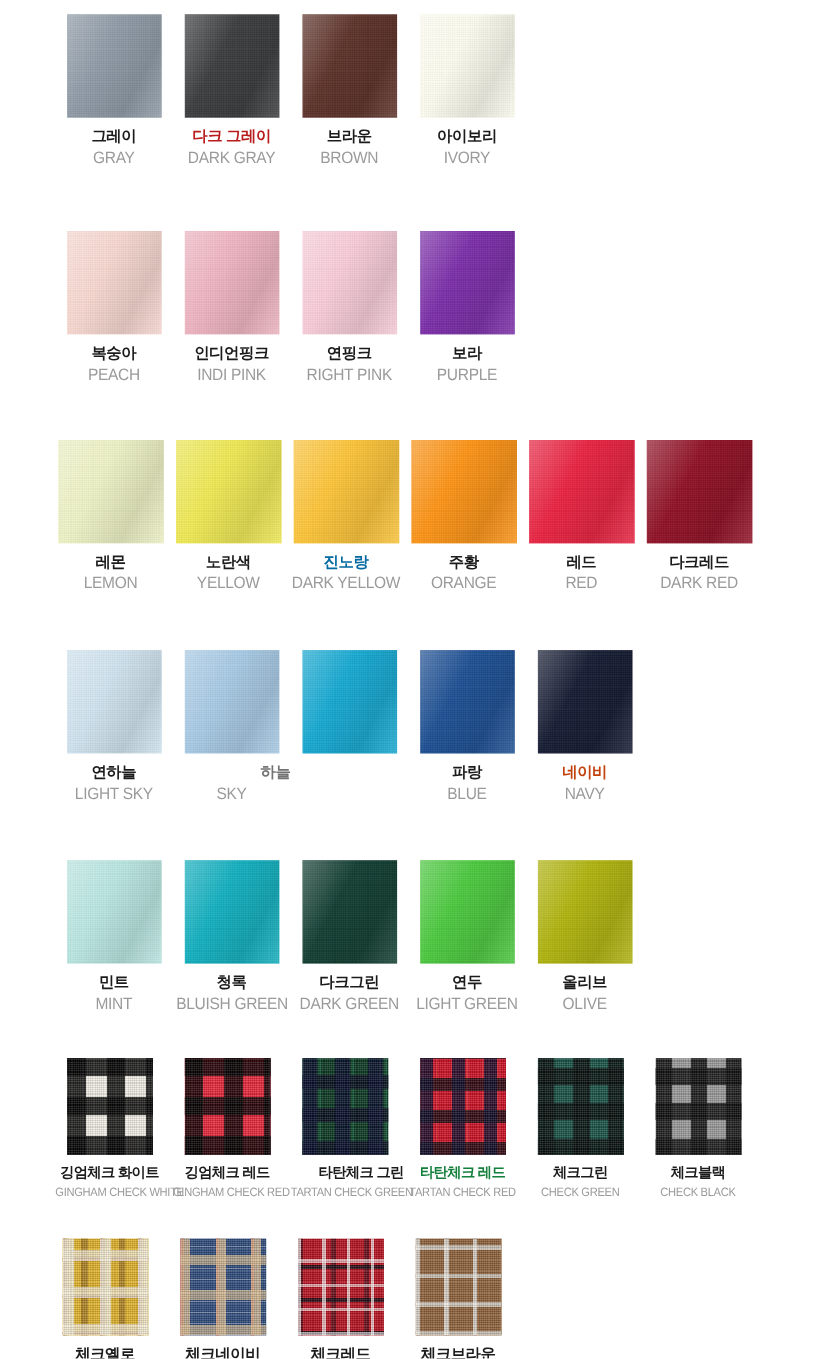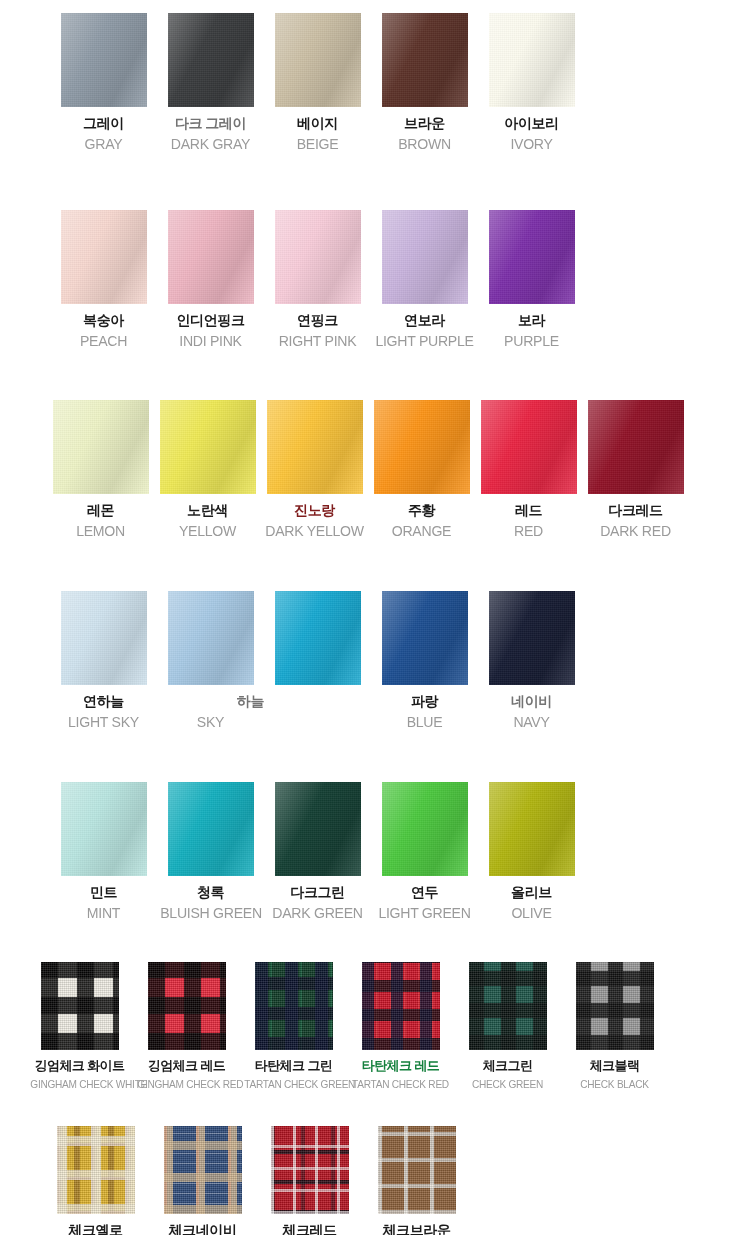--- a/index.html
+++ b/index.html
@@ -17,21 +17,21 @@
 
   .swatch-row {
     display: flex;
     justify-content: flex-start;
     align-items: flex-start;
     width: 750px;
   }
   
   .row-5col  { padding-left: 50px; }
   .row-6col  { padding-left: 47px; }
-  .row-6plaid{ padding-left: 26px; }
+  .row-6plaid{ padding-left: 46px; }
   .row-4col  { padding-left: 42px; }
 
   .swatch-cell {
     display: flex;
     flex-direction: column;
     align-items: center;
   }
   .row-5col .swatch-cell { width: 107px; }
   .row-6col .swatch-cell { width: 107px; }
   .row-6plaid .swatch-cell { width: 107px; }
@@ -202,29 +202,22 @@
       <div class="swatch-cell">
         <div class="chip sheen flat" style="background-color: rgb(142, 154, 166);"></div>
         <div class="labels">
           <span class="label-ko" style="color: rgb(27, 27, 27);">그레이</span>
           <span class="label-en" style="color: rgb(154, 154, 154);">GRAY</span>
         </div>
       </div>
       <div class="swatch-cell">
         <div class="chip sheen flat" style="background-color: rgb(58, 60, 62);"></div>
         <div class="labels">
-          <span class="label-ko" style="color: #737373; font-family: Liberation Serif, serif;">다크 그레이</span>
+          <span class="label-ko" style="color: #b91c1c;">다크 그레이</span>
           <span class="label-en" style="color: rgb(154, 154, 154);">DARK GRAY</span>
-        </div>
-      </div>
-      <div class="swatch-cell">
-        <div class="chip sheen flat" style="background-color: rgb(203, 191, 165);"></div>
-        <div class="labels">
-          <span class="label-ko" style="color: rgb(27, 27, 27);">베이지</span>
-          <span class="label-en" style="color: rgb(154, 154, 154);">BEIGE</span>
         </div>
       </div>
       <div class="swatch-cell">
         <div class="chip sheen flat" style="background-color: rgb(92, 50, 41);"></div>
         <div class="labels">
           <span class="label-ko" style="color: rgb(27, 27, 27);">브라운</span>
           <span class="label-en" style="color: rgb(154, 154, 154);">BROWN</span>
         </div>
       </div>
       <div class="swatch-cell">
@@ -253,27 +246,20 @@
         </div>
       </div>
       <div class="swatch-cell">
         <div class="chip sheen flat" style="background-color: rgb(247, 204, 217);"></div>
         <div class="labels">
           <span class="label-ko" style="color: rgb(27, 27, 27);">연핑크</span>
           <span class="label-en" style="color: rgb(154, 154, 154);">RIGHT PINK</span>
         </div>
       </div>
       <div class="swatch-cell">
-        <div class="chip sheen flat" style="background-color: rgb(200, 179, 221);"></div>
-        <div class="labels">
-          <span class="label-ko" style="color: rgb(27, 27, 27);">연보라</span>
-          <span class="label-en" style="color: rgb(154, 154, 154);">LIGHT PURPLE</span>
-        </div>
-      </div>
-      <div class="swatch-cell">
         <div class="chip sheen flat" style="background-color: rgb(123, 47, 168);"></div>
         <div class="labels">
           <span class="label-ko" style="color: rgb(27, 27, 27);">보라</span>
           <span class="label-en" style="color: rgb(154, 154, 154);">PURPLE</span>
         </div>
       </div>
     </div>
   <div class="gap-r3"></div>
 
   <div class="swatch-row row-6col">
@@ -287,21 +273,21 @@
       <div class="swatch-cell">
         <div class="chip sheen flat" style="background-color: rgb(238, 232, 85);"></div>
         <div class="labels">
           <span class="label-ko" style="color: rgb(27, 27, 27);">노란색</span>
           <span class="label-en" style="color: rgb(154, 154, 154);">YELLOW</span>
         </div>
       </div>
       <div class="swatch-cell">
         <div class="chip sheen flat" style="background-color: rgb(251, 196, 58);"></div>
         <div class="labels">
-          <span class="label-ko" style="color: #7f1d1d;">진노랑</span>
+          <span class="label-ko" style="color: #0369a1;">진노랑</span>
           <span class="label-en" style="color: rgb(154, 154, 154);">DARK YELLOW</span>
         </div>
       </div>
       <div class="swatch-cell">
         <div class="chip sheen flat" style="background-color: rgb(251, 148, 24);"></div>
         <div class="labels">
           <span class="label-ko" style="color: rgb(27, 27, 27);">주황</span>
           <span class="label-en" style="color: rgb(154, 154, 154);">ORANGE</span>
         </div>
       </div>
@@ -343,21 +329,21 @@
       <div class="swatch-cell">
         <div class="chip sheen flat" style="background-color: rgb(29, 79, 146);"></div>
         <div class="labels">
           <span class="label-ko" style="color: rgb(27, 27, 27);">파랑</span>
           <span class="label-en" style="color: rgb(154, 154, 154);">BLUE</span>
         </div>
       </div>
       <div class="swatch-cell">
         <div class="chip sheen flat" style="background-color: rgb(22, 28, 51);"></div>
         <div class="labels">
-          <span class="label-ko" style="color: #737373;">네이비</span>
+          <span class="label-ko" style="color: #c2410c;">네이비</span>
           <span class="label-en" style="color: rgb(154, 154, 154);">NAVY</span>
         </div>
       </div>
     </div>
   <div class="gap-r5"></div>
 
   <div class="swatch-row row-5col">
       <div class="swatch-cell">
         <div class="chip sheen flat" style="background-color: rgb(185, 229, 224);"></div>
         <div class="labels">
@@ -407,21 +393,21 @@
       <div class="swatch-cell">
         <div class="chip plaid p-gingham-red"></div>
         <div class="labels">
           <span class="label-ko" style="color: rgb(27, 27, 27);">깅엄체크 레드</span>
           <span class="label-en" style="color: rgb(154, 154, 154);">GINGHAM CHECK RED</span>
         </div>
       </div>
       <div class="swatch-cell">
         <div class="chip plaid p-tartan-green"></div>
         <div class="labels">
-          <span class="label-ko" style="color: rgb(27, 27, 27);">타탄체크 그린</span>
+          <span class="label-ko" style="color: rgb(27, 27, 27); text-align: right;">타탄체크 그린</span>
           <span class="label-en" style="color: rgb(154, 154, 154);">TARTAN CHECK GREEN</span>
         </div>
       </div>
       <div class="swatch-cell">
         <div class="chip plaid p-tartan-red"></div>
         <div class="labels">
           <span class="label-ko" style="color: #15803d;">타탄체크 레드</span>
           <span class="label-en" style="color: rgb(154, 154, 154);">TARTAN CHECK RED</span>
         </div>
       </div>

